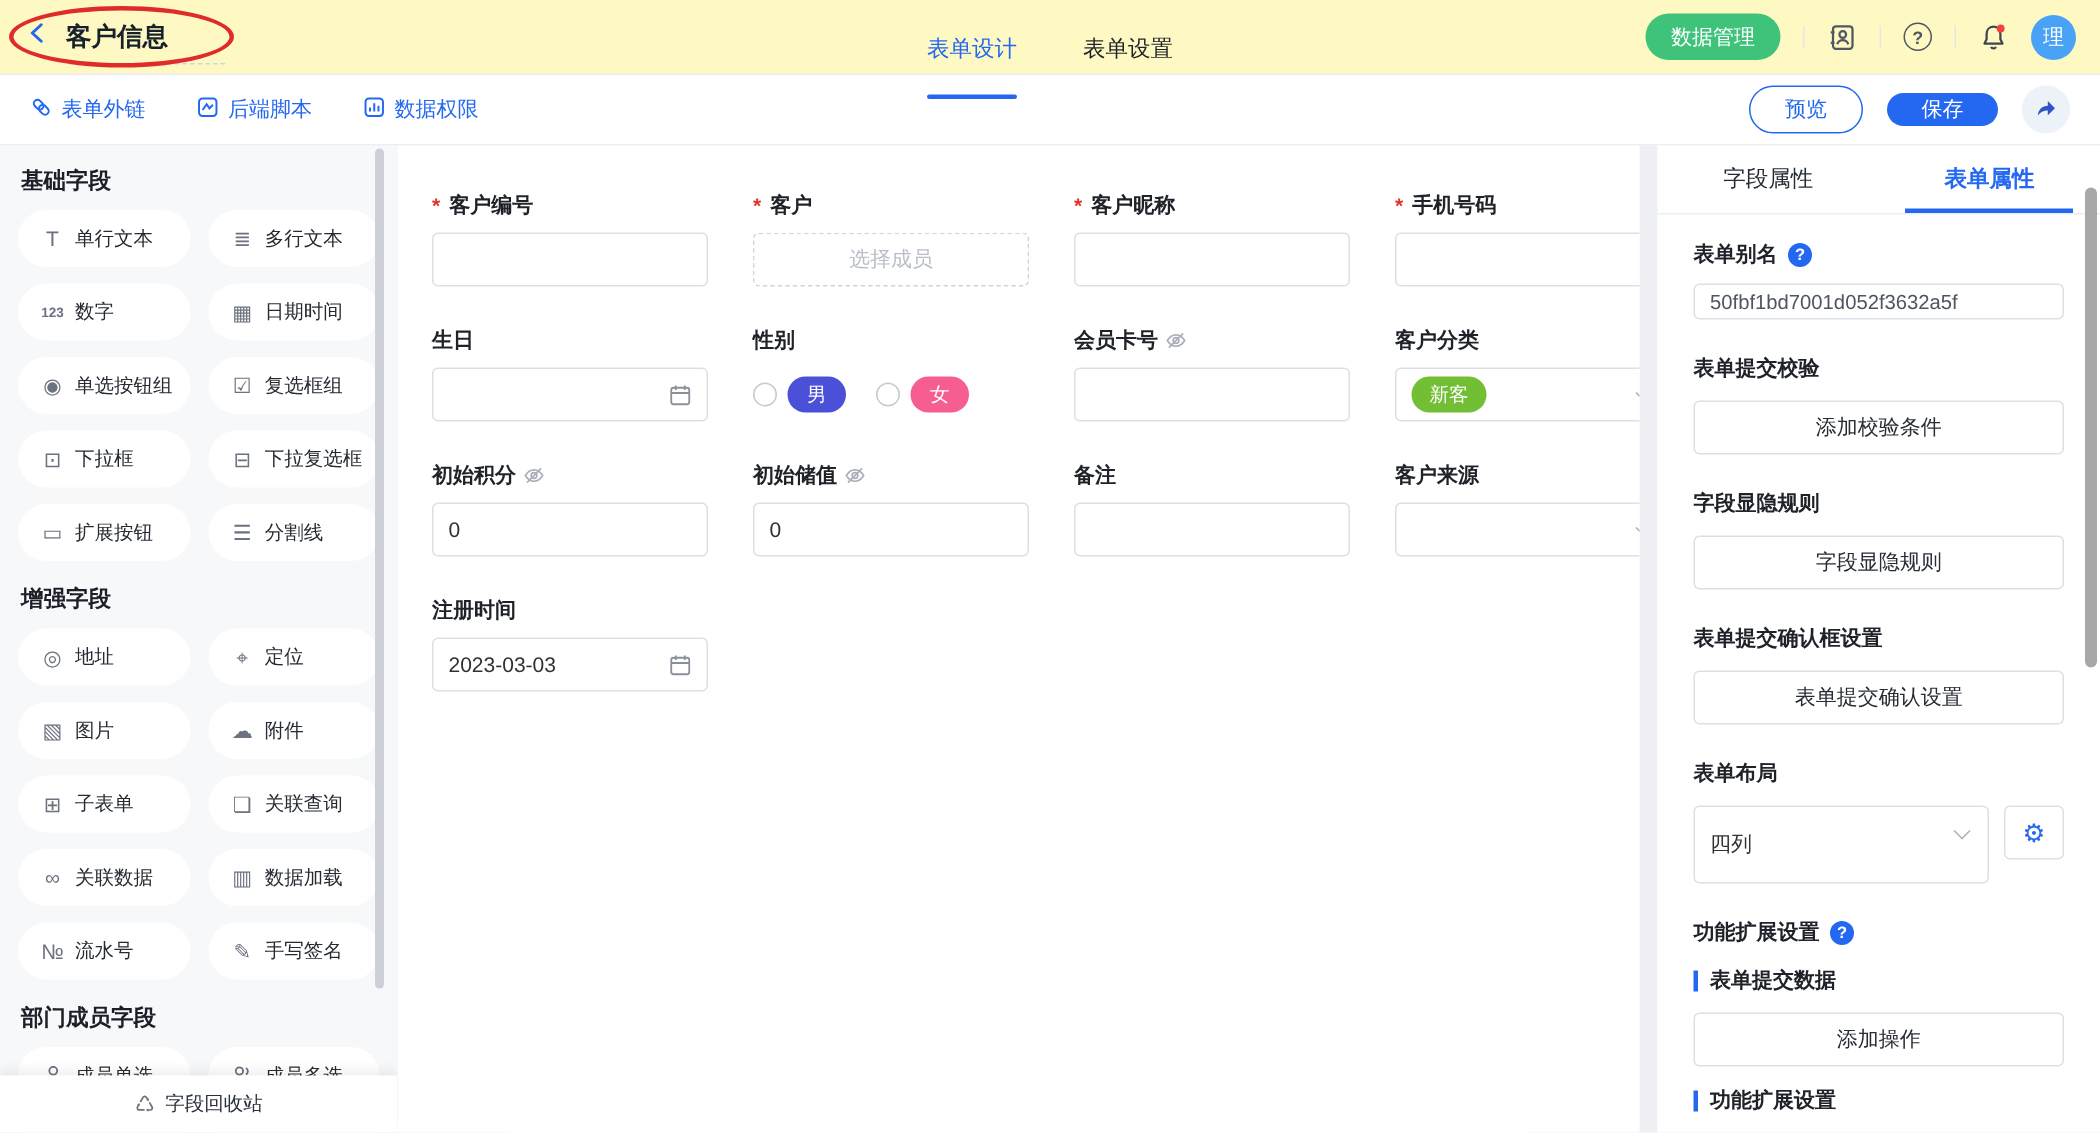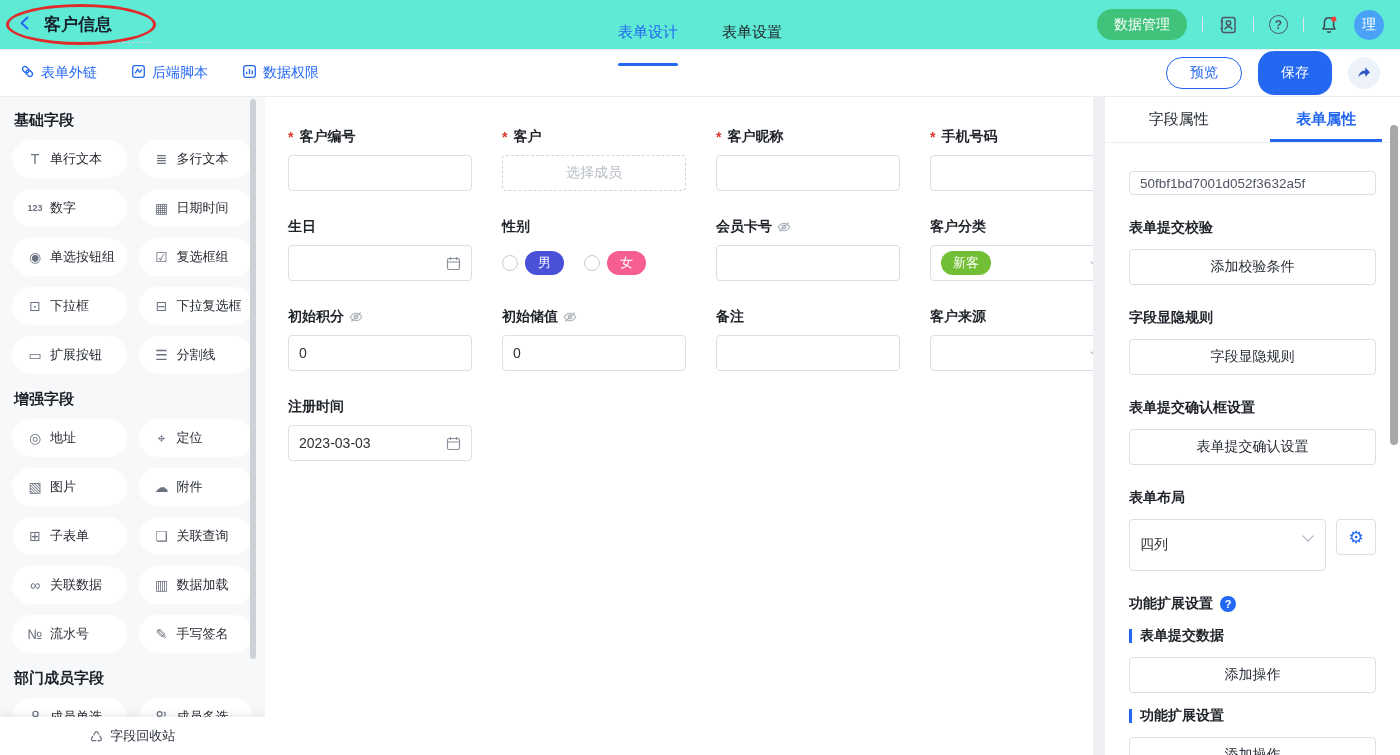--- a/index.html
+++ b/index.html
@@ -1,20 +1,20 @@
 <!DOCTYPE html>
 <html><head>
 <meta charset="utf-8">
 <style>
   * { margin:0; padding:0; box-sizing:border-box; }
   html,body { width:1400px; height:755px; overflow:hidden; }
   body { font-family:"Liberation Sans","DejaVu Sans",sans-serif; background:#eef0f4; color:#1f2329; }
 
   
-  .topbar { height:50px; background:#5eead4; border-bottom:1px solid #ededf0; display:flex; align-items:center; padding:0 16px; position:relative; }
+  .topbar { height:50px; background:#fef9c3; border-bottom:1px solid #ededf0; display:flex; align-items:center; padding:0 16px; position:relative; }
   .tb-left { display:flex; align-items:center; gap:10px; }
   .page-title { font-size:17px; font-weight:700; color:#17212b; }
   .annot-ellipse { position:absolute; left:6px; top:4px; width:150px; height:41px; border:3px solid #e02b2b; border-radius:50%; pointer-events:none; z-index:5; }
   .title-dash { position:absolute; left:46px; top:42px; width:104px; border-bottom:1px dashed #cfd3d9; }
   .top-tabs { position:absolute; left:50%; transform:translateX(-50%); height:50px; display:flex; gap:44px; }
   .top-tab { height:66px; display:flex; align-items:center; font-size:15px; color:#1f2329; position:relative; cursor:pointer; }
   .top-tab.active { color:#2468f2; }
   .top-tab.active::after { content:""; position:absolute; left:0; right:0; bottom:0; height:3px; background:#2468f2; border-radius:2px; }
   .tb-right { margin-left:auto; display:flex; align-items:center; gap:15px; }
   .btn-green { height:31px; padding:0 17px; border:none; border-radius:16px; background:#3fc37a; color:#fff; font-size:14px; cursor:pointer; font-family:inherit; }
@@ -22,21 +22,21 @@
   .icon-btn { background:none; border:none; cursor:pointer; display:flex; align-items:center; padding:0; }
   .help-circle { width:19px; height:19px; border:1.5px solid #4e5763; border-radius:50%; display:flex; align-items:center; justify-content:center; font-size:12px; font-weight:700; color:#4e5763; }
   .help-circle::before { content:"?"; }
   .avatar { width:30px; height:30px; border-radius:50%; background:#4aa2f7; color:#fff; font-size:14px; display:flex; align-items:center; justify-content:center; cursor:pointer; }
 
   
   .toolbar { height:47px; background:#fff; border-bottom:1px solid #ededf0; display:flex; align-items:center; padding:0 20px; }
   .tb-link { display:flex; align-items:center; gap:6px; color:#2468f2; font-size:14px; margin-right:34px; cursor:pointer; }
   .tool-right { margin-left:auto; display:flex; align-items:center; gap:16px; }
   .btn-preview { height:32px; padding:0 23px; border-radius:16px; border:1px solid #2468f2; background:#fff; color:#2468f2; font-size:14px; cursor:pointer; font-family:inherit; }
-  .btn-save { height:44px; padding:0 23px; border-radius:16px; border:none; background:#2468f2; color:#fff; font-size:14px; cursor:pointer; font-family:inherit; }
+  .btn-save { height:22px; padding:0 23px; border-radius:16px; border:none; background:#2468f2; color:#fff; font-size:14px; cursor:pointer; font-family:inherit; }
   .btn-share { width:32px; height:32px; border-radius:50%; border:none; background:#edf1f8; display:flex; align-items:center; justify-content:center; cursor:pointer; }
 
   
   .page-body { display:flex; height:658px; position:relative; }
 
   
   .sidebar { width:265px; background:#f7f8fa; position:relative; padding:14px 12px 0; overflow:hidden; flex:none; }
   .s-title { font-size:15px; font-weight:700; color:#1b1f27; margin:0 0 10px 2px; }
   .s-sec { margin-bottom:16px; }
   .s-grid { display:grid; grid-template-columns:1fr 1fr; gap:11px 12px; }
@@ -449,20 +449,24 @@
     </div>
   </main>
 
   <aside class="panel">
     <div class="p-tabs">
       <div class="p-tab">字段属性</div>
       <div class="p-tab active">表单属性</div>
     </div>
     <div class="p-body">
       <div>
+        <div class="p-h">
+            <span>表单别名</span>
+            <span class="qbadge"></span>
+          </div>
         <input class="p-input" value="50fbf1bd7001d052f3632a5f" style="">
       </div>
 
       <div class="p-sec">
         <div class="p-h">
             <span>表单提交校验</span>
           </div>
         <button class="p-btn">添加校验条件</button>
       </div>
 

